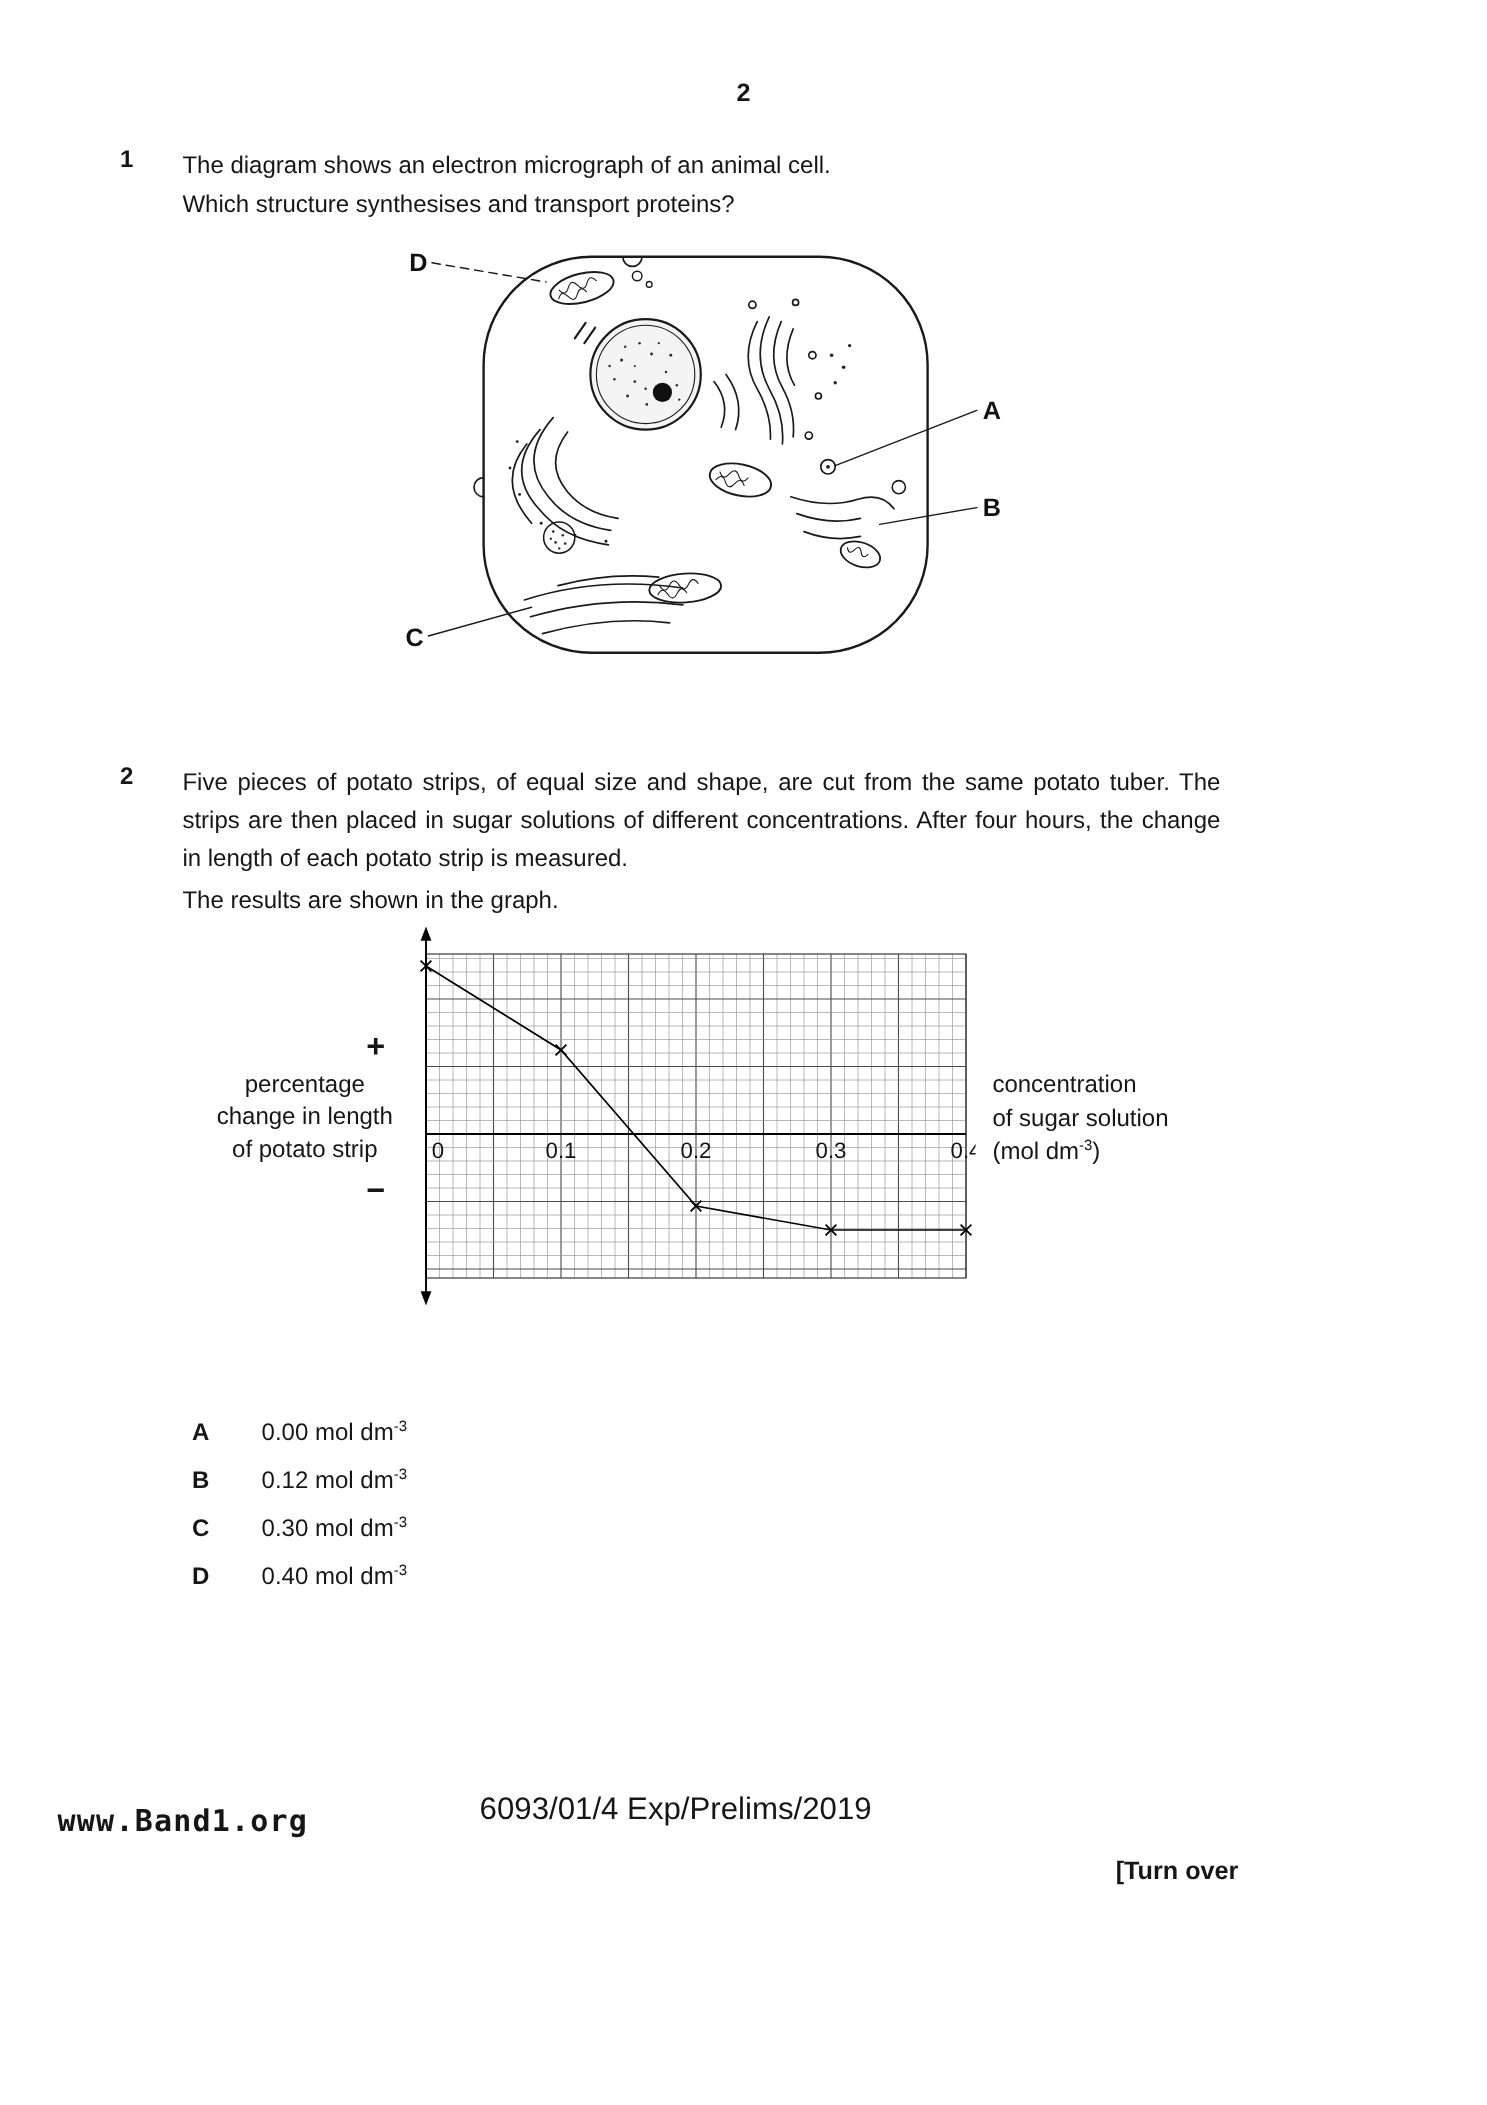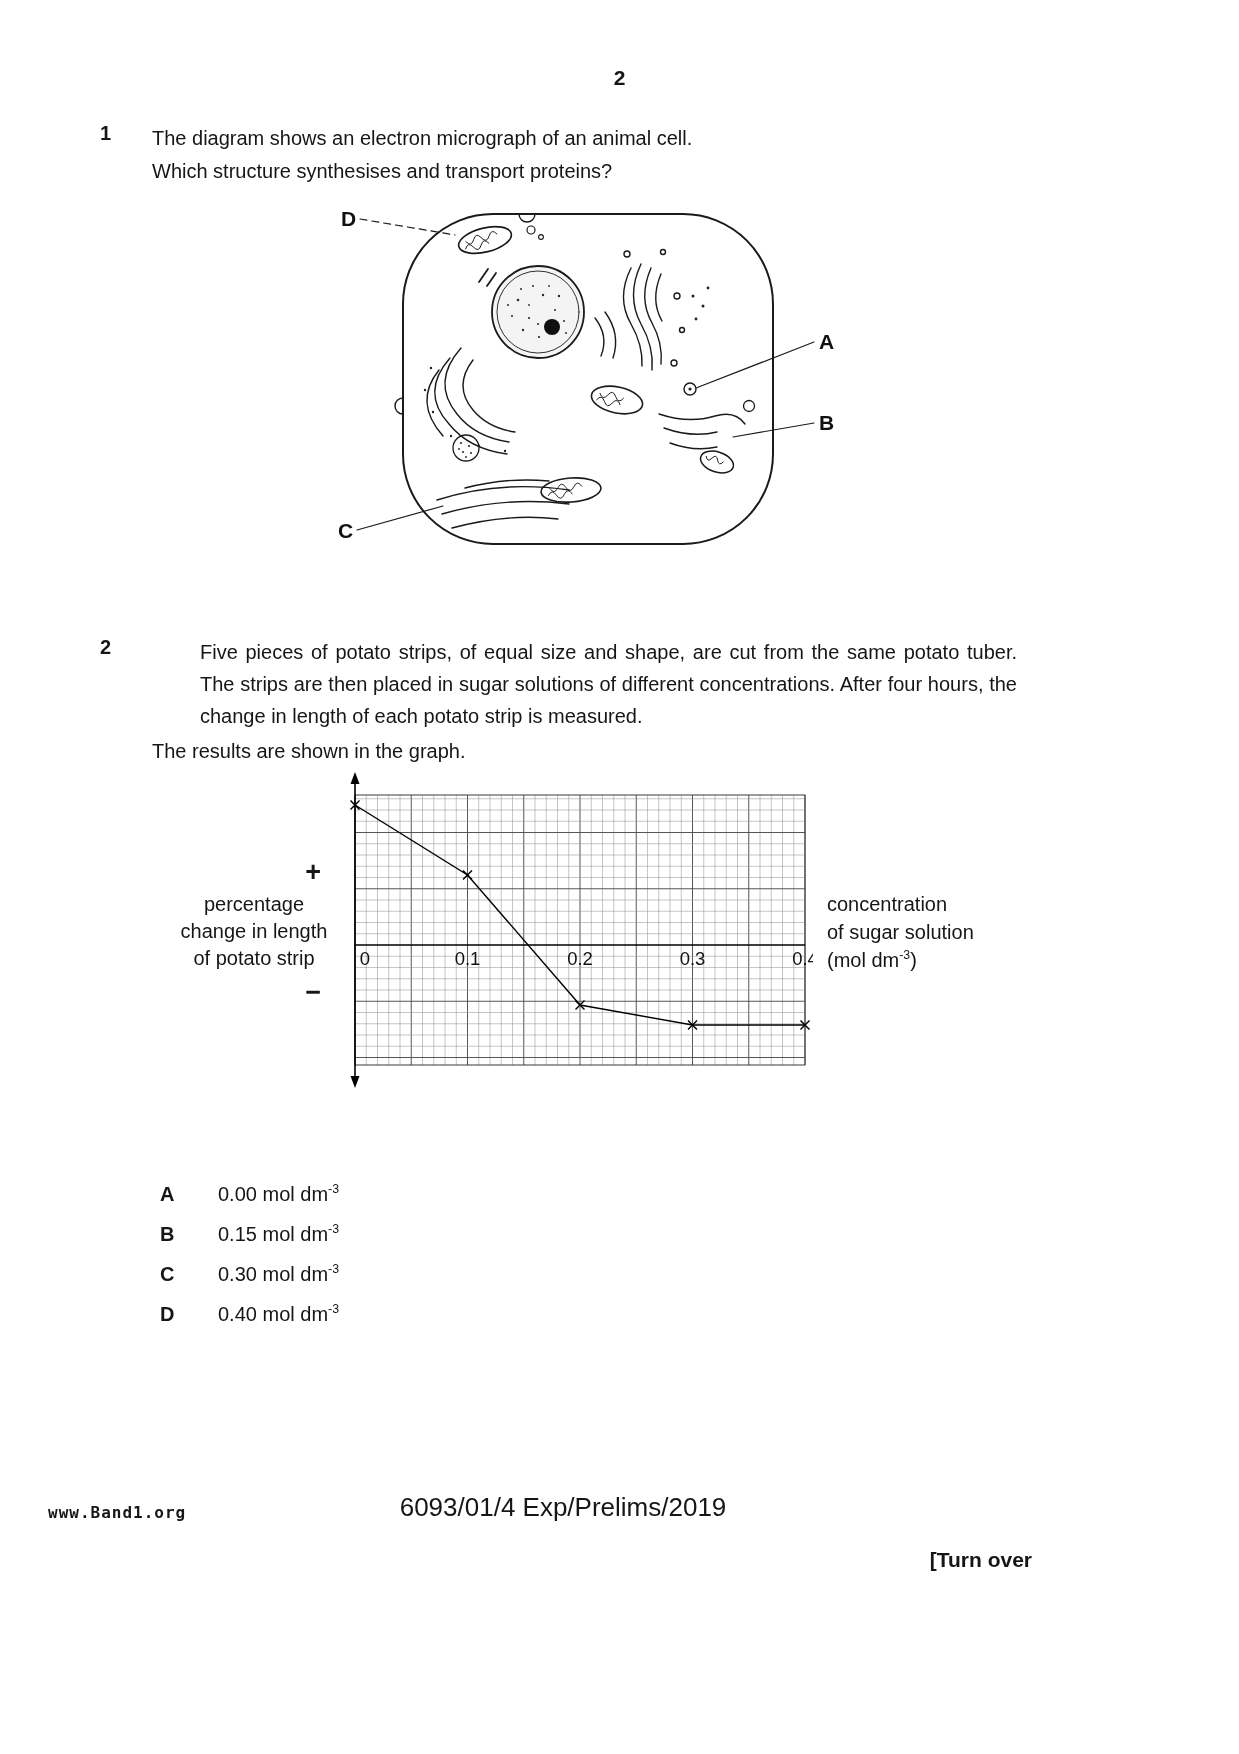--- a/index.html
+++ b/index.html
@@ -11,37 +11,37 @@
   }
   .page-number{ position:absolute; top:66px; left:0; width:100%; text-align:center;
     font-weight:bold; font-size:21px; }
   .question{ position:absolute; display:flex; }
   .qnum{ font-weight:bold; flex:0 0 52px; }
   .q1{ top:122px; left:100px; width:950px; }
   .q1 .qbody p + p{ margin-top:1px; }
   .qbody{ line-height:1.6; }
   .diagram{ position:absolute; top:200px; left:333px; width:510px; height:370px; }
   .q2{ top:636px; left:100px; width:917px; }
-  .q2 .intro{ text-align:justify;margin-left:48px; }
+  .q2 .intro{ text-align:justify; }
   .q2 .results{ margin-top:3px; }
   .graph-row{ position:absolute; top:767px; left:179px; display:flex; align-items:center; gap:14px; }
   .y-label{ width:150px; text-align:center; line-height:1.35; }
   .y-label .sign{ text-align:right; padding-right:8px; font-weight:bold; font-size:27px; line-height:1; }
   .y-label .sign.plus{ margin-bottom:5px; }
   .y-label .sign.minus{ margin-top:7px; }
   .x-label{ width:175px; line-height:1.4; }
   sup{ font-size:0.62em; vertical-align:super; line-height:0; }
   .q2-question{ position:absolute; top:1113px; left:152px; width:862px; text-align:justify; line-height:1.6; }
   .options{ position:absolute; top:1183px; left:160px; }
   .opt{ display:flex; margin-bottom:17px; }
   .opt .letter{ font-weight:bold; flex:0 0 58px; }
   .footer-center{ position:absolute; top:1492px; left:0; width:1126px; text-align:center; font-size:26px; }
   .footer-right{ position:absolute; top:1548px; right:207px; font-weight:bold; font-size:21px; }
   .footer-left{ position:absolute; top:1503px; left:48px;
-    font-family:"DejaVu Sans Mono", monospace; font-weight:bold; font-size:16px; letter-spacing:1px; }
+    font-family:"DejaVu Sans Mono", monospace; font-weight:bold; font-size:25px; letter-spacing:1px; }
   svg text{ font-family:"Liberation Sans", sans-serif; }
   .cell-svg text{ font-size:21px; font-weight:bold; }
 </style>
 </head>
 <body>
 
 <div class="page">
 
   <div class="page-number">2</div>
 
@@ -301,21 +301,21 @@
   </div>
 
 
   <div class="options">
     <div class="opt">
       <span class="letter">A</span>
       <span class="val"><span>0.00 mol dm</span><sup>-3</sup></span>
     </div>
     <div class="opt">
       <span class="letter">B</span>
-      <span class="val"><span>0.15 mol dm</span><sup>-3</sup></span>
+      <span class="val"><span>0.12 mol dm</span><sup>-3</sup></span>
     </div>
     <div class="opt">
       <span class="letter">C</span>
       <span class="val"><span>0.30 mol dm</span><sup>-3</sup></span>
     </div>
     <div class="opt">
       <span class="letter">D</span>
       <span class="val"><span>0.40 mol dm</span><sup>-3</sup></span>
     </div>
   </div>

